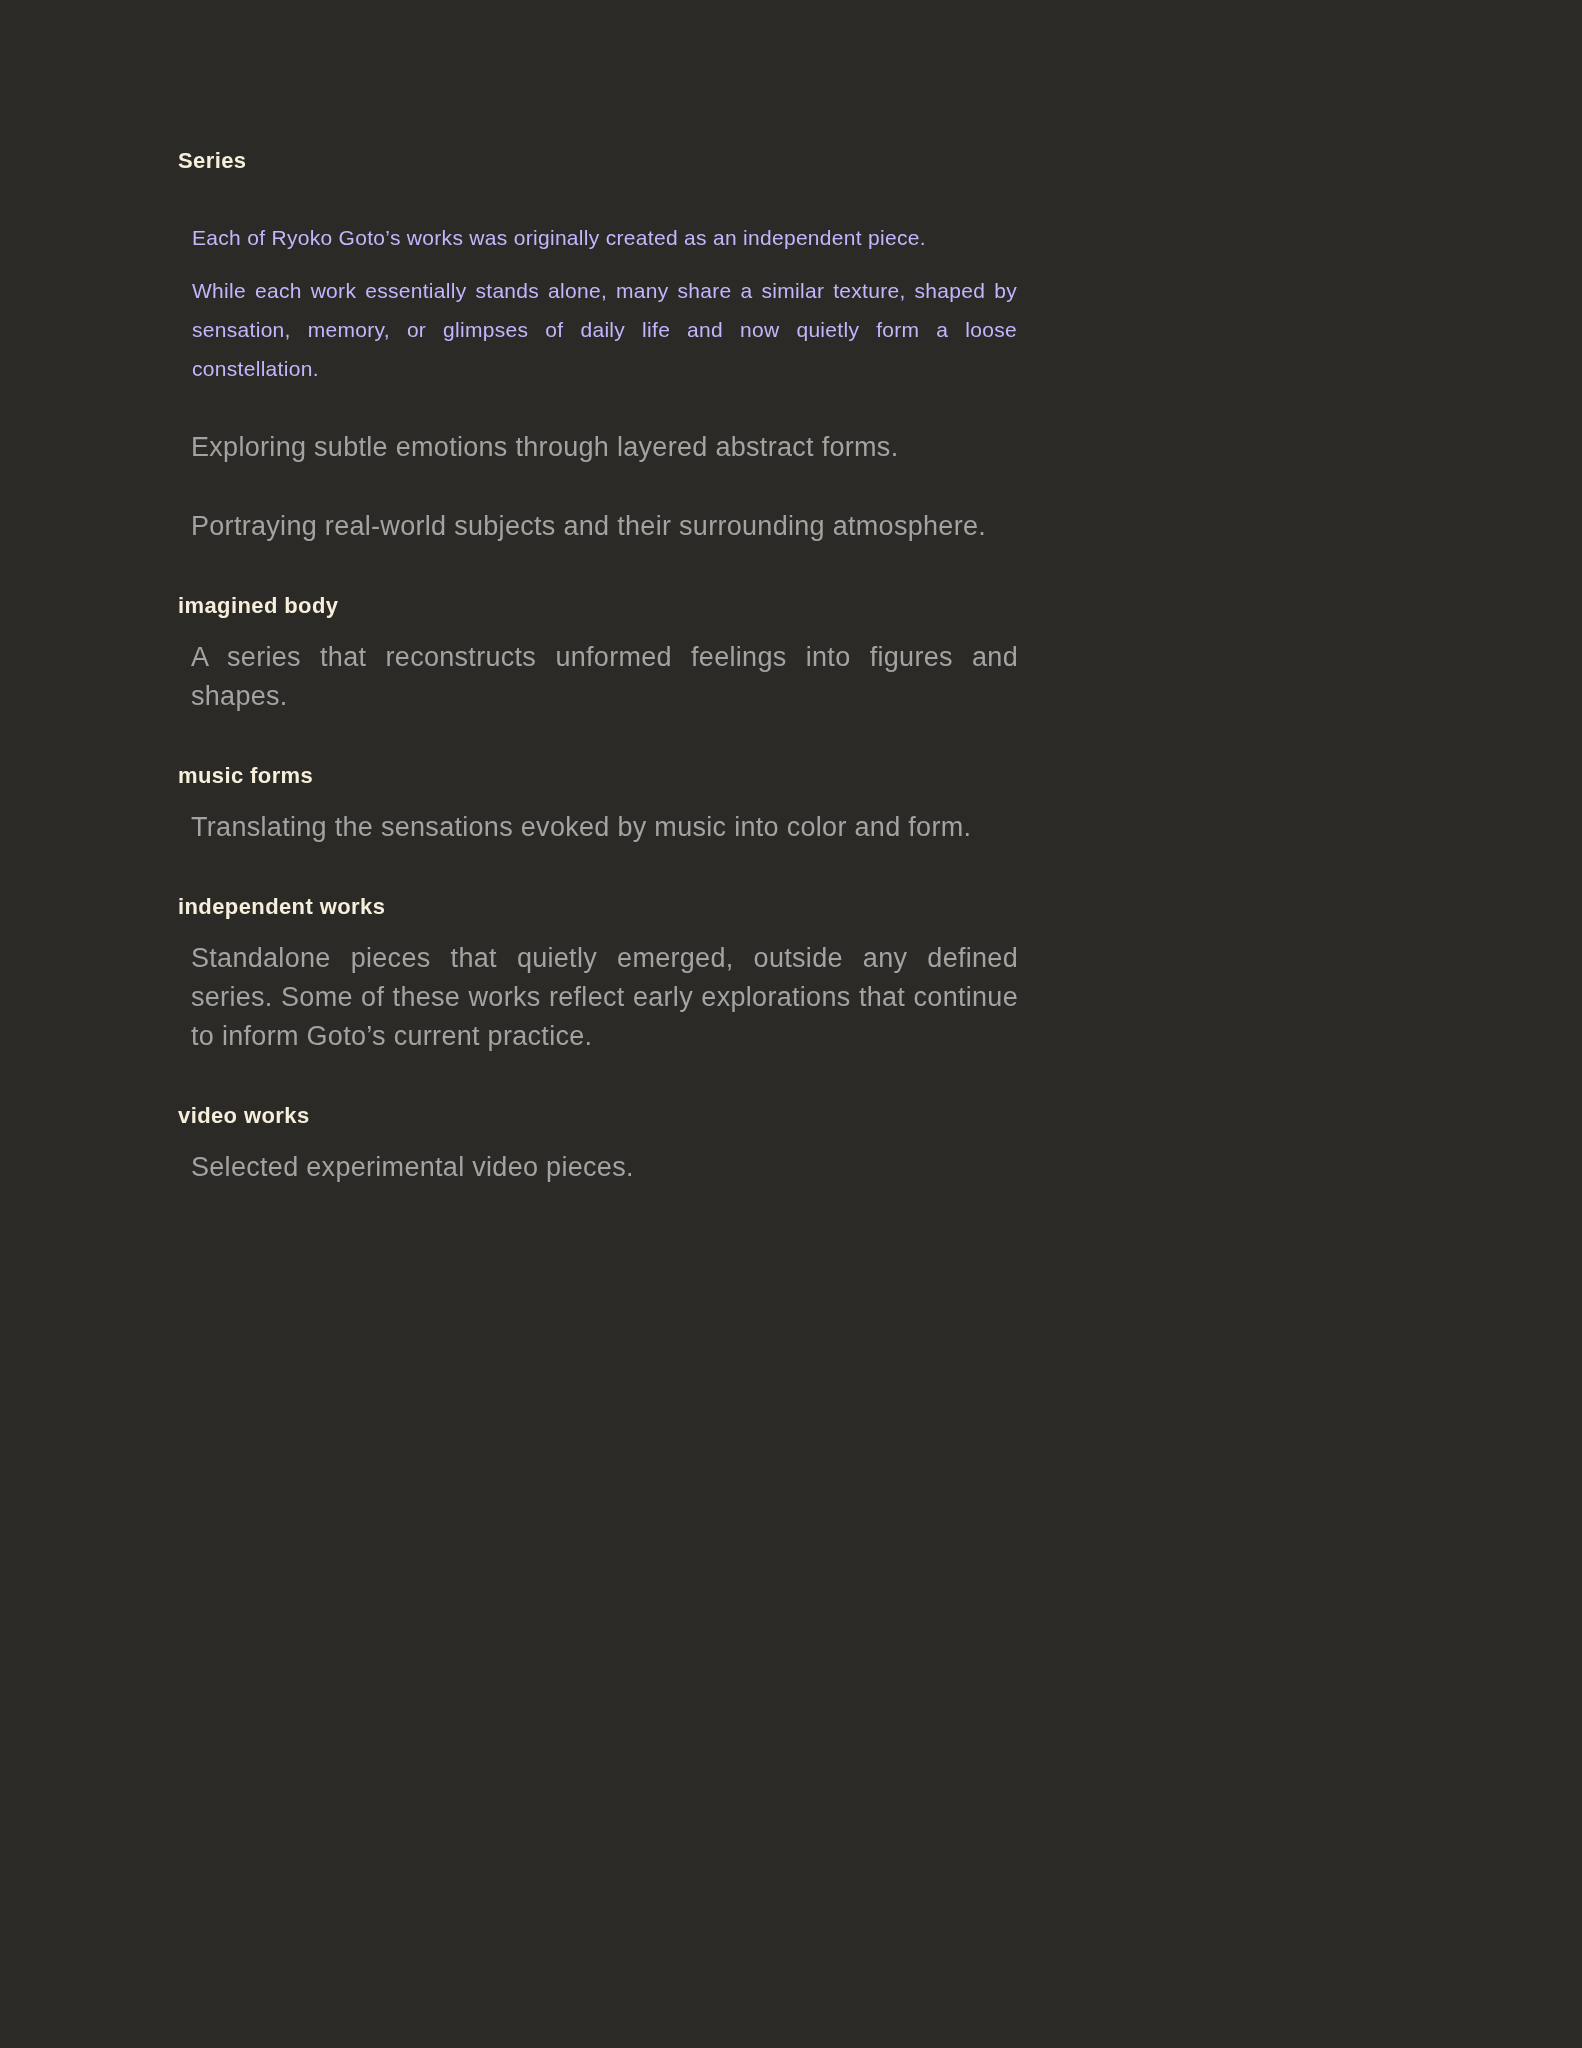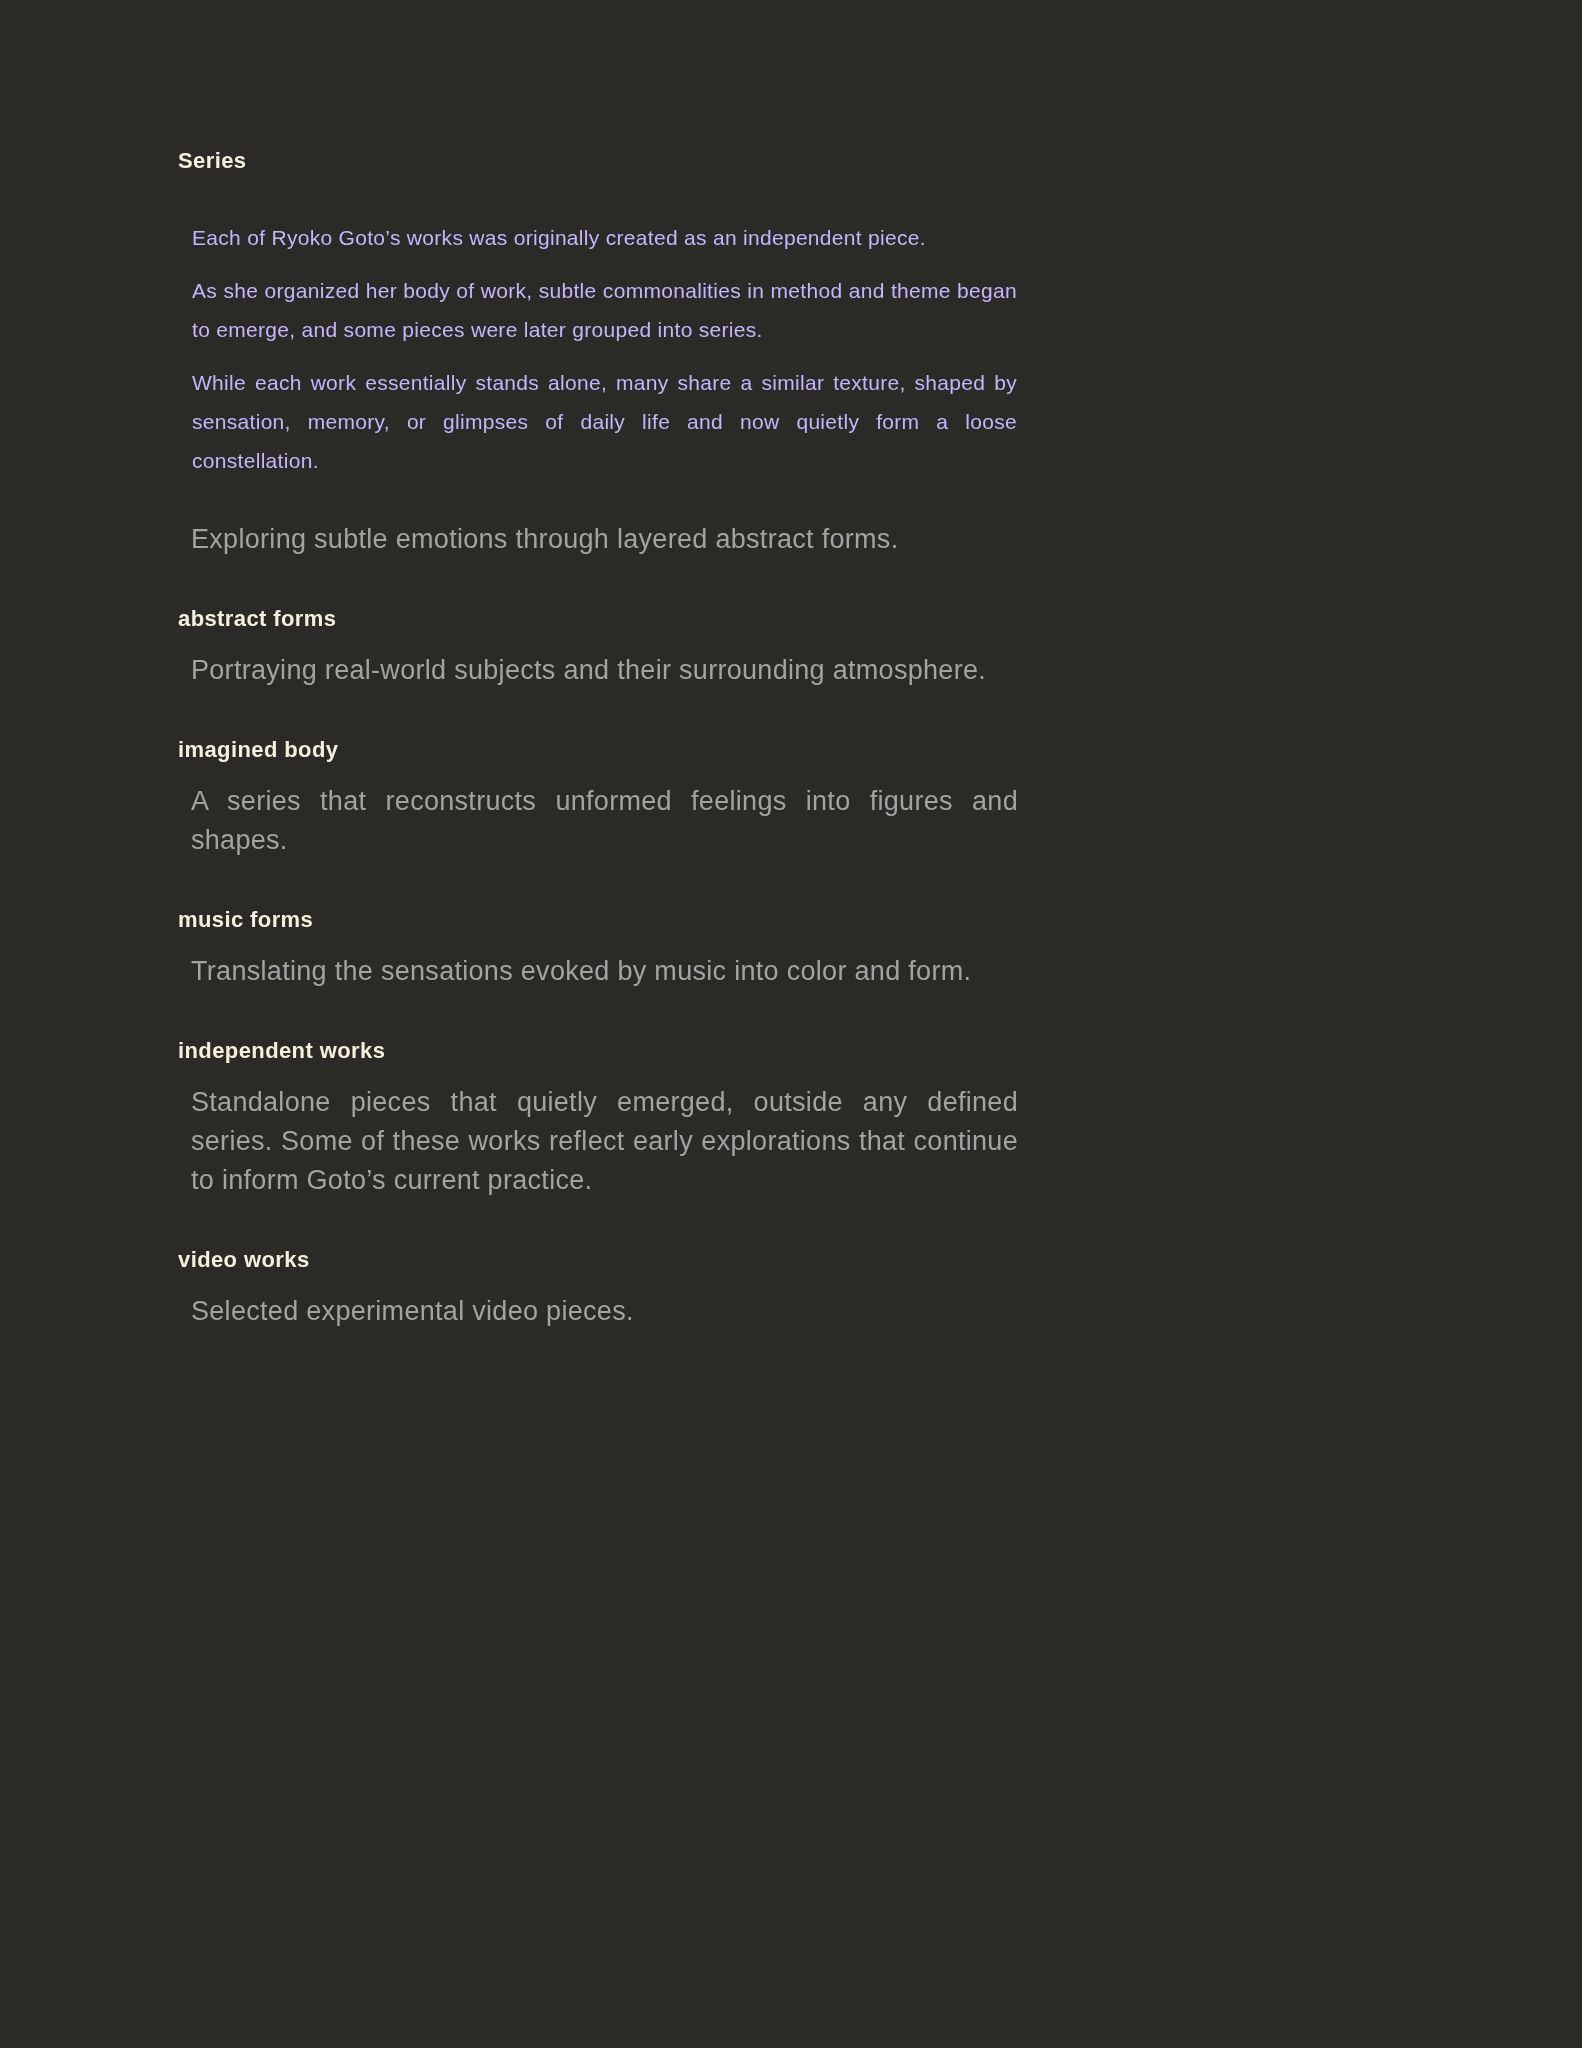--- a/index.html
+++ b/index.html
@@ -56,30 +56,28 @@
 </head>
 <body>
 
 <div class="page">
   <div class="content">
 
     <h1 class="page-title">Series</h1>
 
     <div class="intro">
       <p>Each of Ryoko Goto’s works was originally created as an independent piece.</p>
-      <p>As she organized her body of work, subtle commonalities in method and theme began to emerge, and some pieces were later grouped into series.</p>
       <p>While each work essentially stands alone, many share a similar texture, shaped by sensation, memory, or glimpses of daily life and now quietly form a loose constellation.</p>
     </div>
 
     <div class="series-section">
       <p>Exploring subtle emotions through layered abstract forms.</p>
     </div>
 
     <div class="series-section">
-      <h2>abstract forms</h2>
       <p>Portraying real-world subjects and their surrounding atmosphere.</p>
     </div>
 
     <div class="series-section">
       <h2>imagined body</h2>
       <p>A series that reconstructs unformed feelings into figures and shapes.</p>
     </div>
 
     <div class="series-section">
       <h2>music forms</h2>

